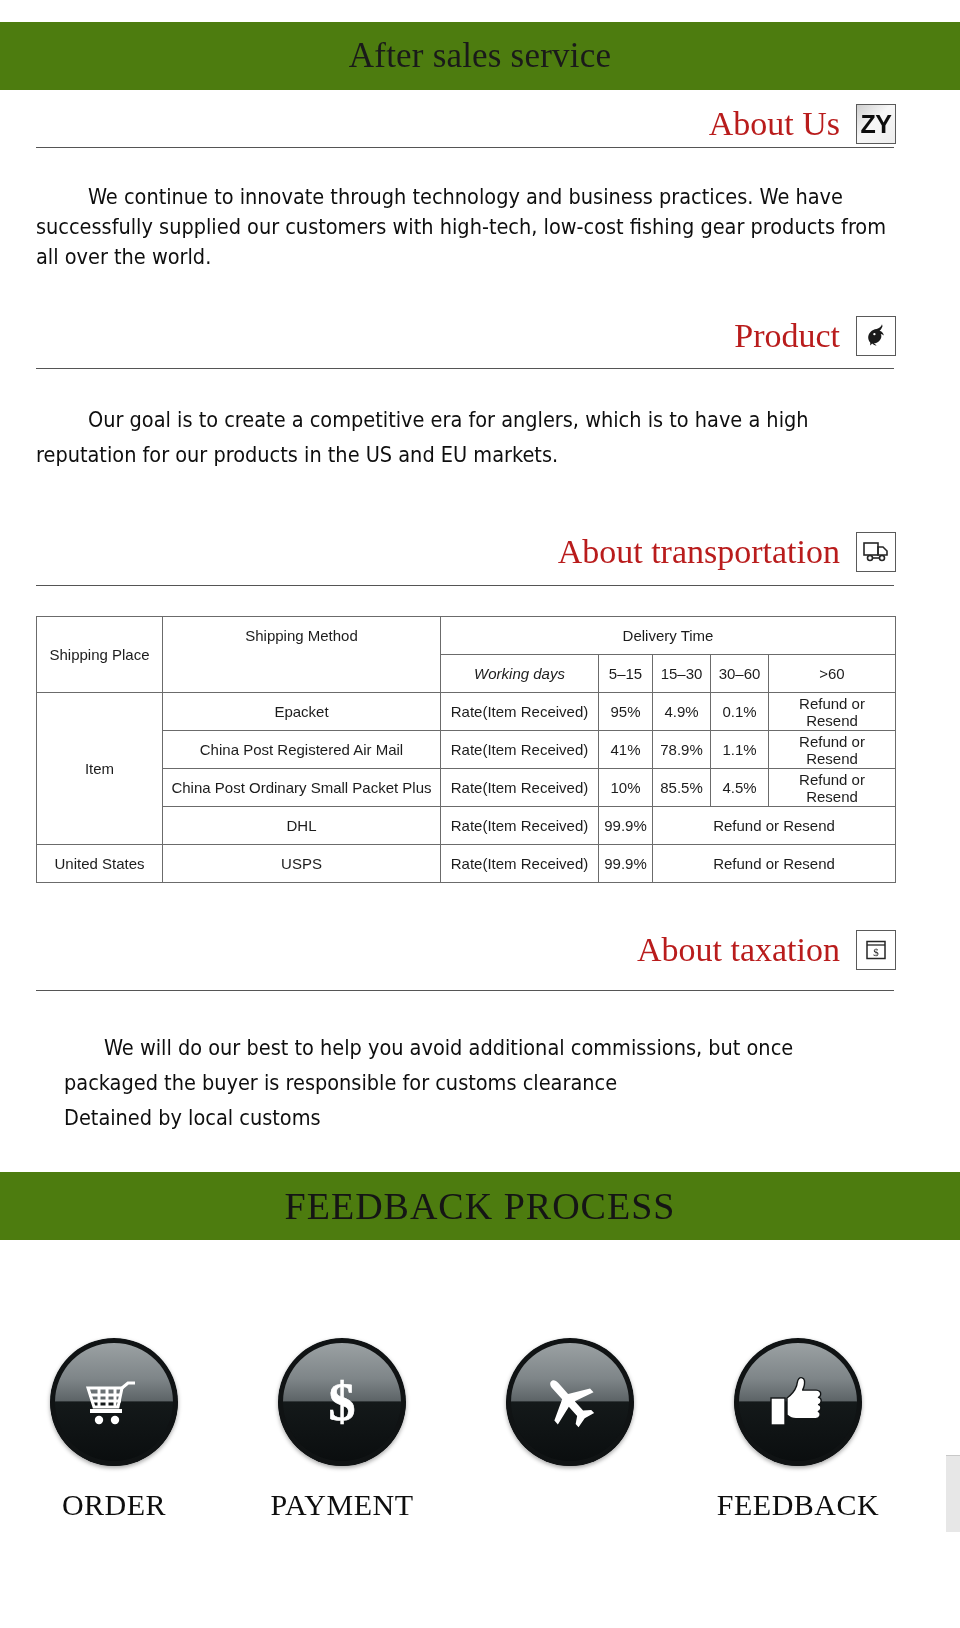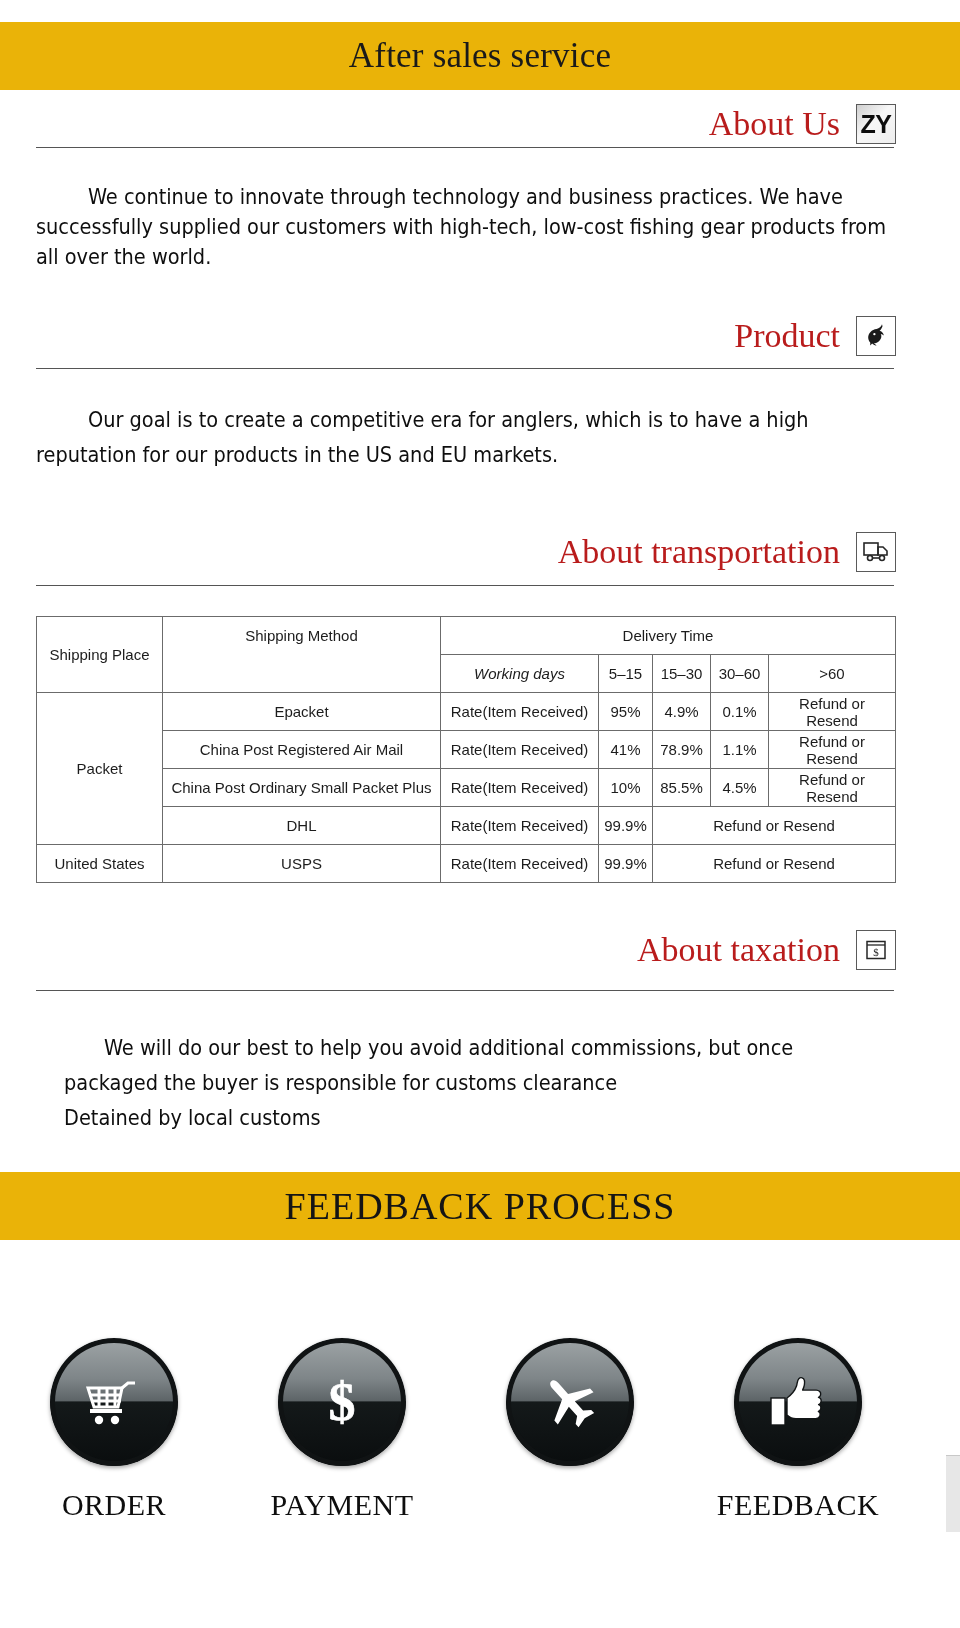--- a/index.html
+++ b/index.html
@@ -11,21 +11,21 @@
     width: 960px;
     height: 1628px;
     position: relative;
     font-family: "Liberation Sans", sans-serif;
     color: #111111;
     overflow: hidden;
   }
 
   
   .band {
-    background: #eab308;
+    background: #4d7c0f;
     width: 100%;
     text-align: center;
     box-sizing: border-box;
   }
   .band-after-sales {
     position: absolute;
     top: 22px; left: 0;
     height: 68px;
     line-height: 68px;
   }
@@ -242,21 +242,21 @@
     <tr>
       <td class="blank-cell" style="border-top:none;"></td>
       <td style="width:158px;font-style:italic;">Working days</td>
       <td style="width:54px;">5–15</td>
       <td style="width:58px;">15–30</td>
       <td style="width:58px;">30–60</td>
       <td>&gt;60</td>
     </tr>
 
     <tr>
-      <td rowspan="4">Packet</td>
+      <td rowspan="4">Item</td>
       <td>Epacket</td>
       <td>Rate(Item Received)</td>
       <td>95%</td>
       <td>4.9%</td>
       <td>0.1%</td>
       <td>Refund or Resend</td>
     </tr>
 
     <tr>
       <td>China Post Registered Air Mail</td>

